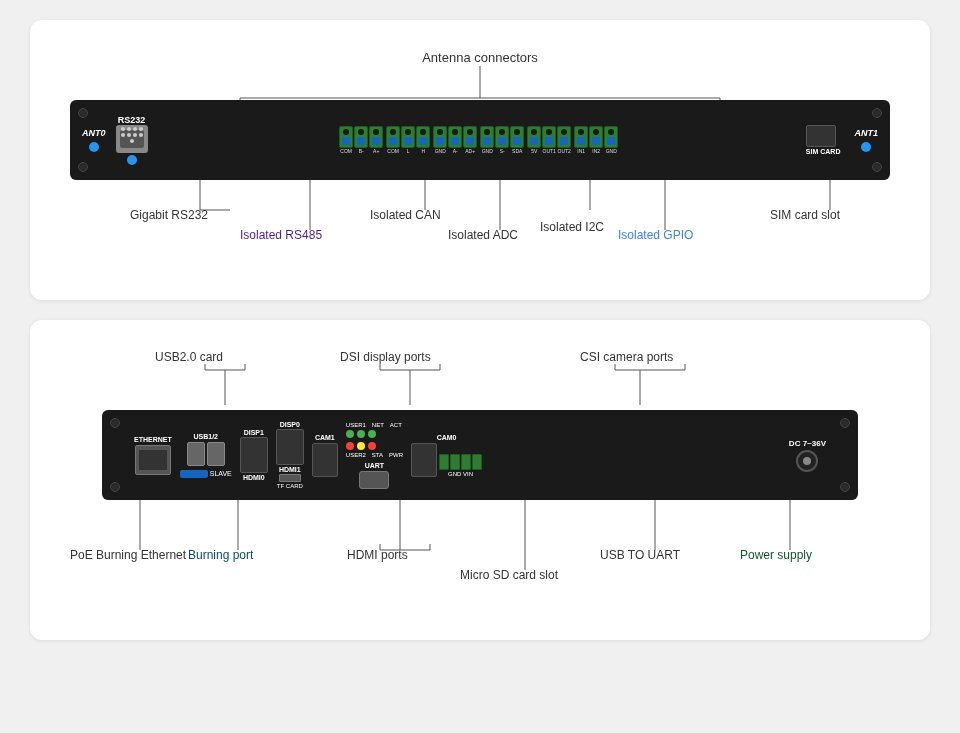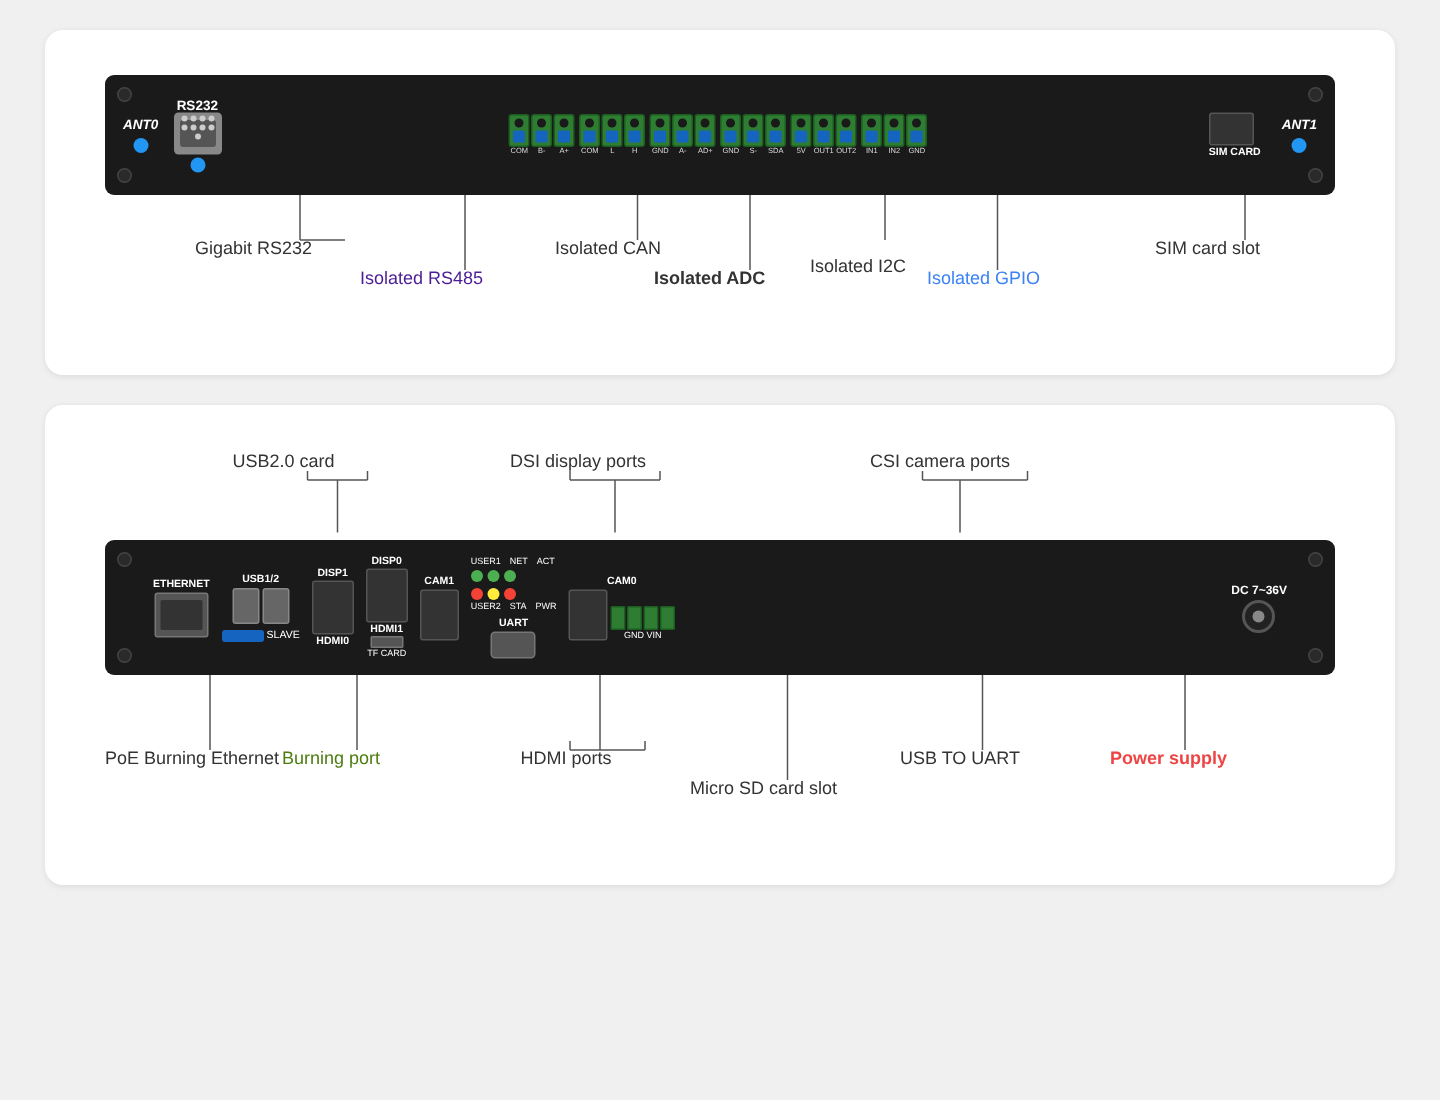--- a/index.html
+++ b/index.html
@@ -33,21 +33,21 @@
       padding: 8px 12px;
       height: 80px;
       margin: 0 auto;
     }
 
     .device-top {
       width: 820px;
     }
 
     .device-bottom {
-      width: 820px;
+      width: 756px;
     }
 
     
     .screw {
       width: 10px; height: 10px;
       background: #2a2a2a;
       border-radius: 50%;
       border: 1.5px solid #444;
       position: absolute;
     }
@@ -282,20 +282,30 @@
       background: #2e7d32;
       border: 1px solid #1b5e20;
       border-radius: 1px;
     }
   </style>
 </head>
 <body>
 
 <div class="diagram-card">
 
+  <div style="position:relative; height:50px; width:820px; margin:0 auto;">
+    <div style="position:absolute; top:0; left:50%; transform:translateX(-50%); font-size:13px; color:#333; white-space:nowrap;">Antenna connectors</div>
+
+    <svg style="position:absolute;top:0;left:0;width:100%;height:100%;pointer-events:none;">
+      <line x1="410" y1="16" x2="410" y2="48" stroke="#555" stroke-width="1"></line>
+      <line x1="170" y1="48" x2="650" y2="48" stroke="#555" stroke-width="1"></line>
+      <line x1="170" y1="48" x2="170" y2="55" stroke="#555" stroke-width="1"></line>
+      <line x1="650" y1="48" x2="650" y2="55" stroke="#555" stroke-width="1"></line>
+    </svg>
+  </div>
 
   <div class="device device-top" style="position:relative;">
 
     <div class="screw" style="top:8px;left:8px;"></div>
     <div class="screw" style="bottom:8px;left:8px;"></div>
     <div class="screw" style="top:8px;right:8px;"></div>
     <div class="screw" style="bottom:8px;right:8px;"></div>
 
     <div class="top-device-inner">
 
@@ -430,21 +440,21 @@
       <line x1="520" y1="0" x2="520" y2="30" stroke="#555" stroke-width="1"></line>
 
       <line x1="595" y1="0" x2="595" y2="50" stroke="#555" stroke-width="1"></line>
 
       <line x1="760" y1="0" x2="760" y2="30" stroke="#555" stroke-width="1"></line>
     </svg>
 
     <div style="position:absolute;top:28px;left:60px;font-size:12px;color:#333;white-space:nowrap;">Gigabit RS232</div>
     <div style="position:absolute;top:48px;left:170px;font-size:12px;color:#4c1d95;white-space:nowrap;">Isolated RS485</div>
     <div style="position:absolute;top:28px;left:300px;font-size:12px;color:#333;white-space:nowrap;">Isolated CAN</div>
-    <div style="position:absolute;top:48px;left:366px;font-size:12px;color:#333;white-space:nowrap;font-weight:bold;">Isolated ADC</div>
+    <div style="position:absolute;top:48px;left:378px;font-size:12px;color:#333;white-space:nowrap;">Isolated ADC</div>
     <div style="position:absolute;top:28px;left:470px;font-size:12px;color:#333;white-space:nowrap;margin-top:12px;">Isolated I2C</div>
     <div style="position:absolute;top:48px;left:548px;font-size:12px;color:#3b82f6;white-space:nowrap;">Isolated GPIO</div>
     <div style="position:absolute;top:28px;left:700px;font-size:12px;color:#333;white-space:nowrap;">SIM card slot</div>
   </div>
 </div>
 
 <div class="diagram-card">
 
   <div style="position:relative; height:60px; width:820px; margin:0 auto;">
     <svg style="position:absolute;top:0;left:0;width:100%;height:100%;pointer-events:none;">
@@ -578,19 +588,19 @@
       <line x1="310" y1="50" x2="310" y2="44" stroke="#555" stroke-width="1"></line>
       <line x1="360" y1="50" x2="360" y2="44" stroke="#555" stroke-width="1"></line>
 
       <line x1="455" y1="0" x2="455" y2="70" stroke="#555" stroke-width="1"></line>
 
       <line x1="585" y1="0" x2="585" y2="50" stroke="#555" stroke-width="1"></line>
 
       <line x1="720" y1="0" x2="720" y2="50" stroke="#555" stroke-width="1"></line>
     </svg>
     <div style="position:absolute;top:48px;left:0px;font-size:12px;color:#333;white-space:nowrap;">PoE Burning Ethernet</div>
-    <div style="position:absolute;top:48px;left:118px;font-size:12px;color:#4d7c0f;white-space:nowrap;">Burning port</div>
+    <div style="position:absolute;top:48px;left:118px;font-size:12px;color:#0c4a6e;white-space:nowrap;">Burning port</div>
     <div style="position:absolute;top:48px;left:277px;font-size:12px;color:#333;white-space:nowrap;">HDMI ports</div>
     <div style="position:absolute;top:68px;left:390px;font-size:12px;color:#333;white-space:nowrap;">Micro SD card slot</div>
     <div style="position:absolute;top:48px;left:530px;font-size:12px;color:#333;white-space:nowrap;">USB TO UART</div>
-    <div style="position:absolute;top:48px;left:670px;font-size:12px;color:#ef4444;white-space:nowrap;font-weight:bold;">Power supply</div>
+    <div style="position:absolute;top:48px;left:670px;font-size:12px;color:#14532d;white-space:nowrap;">Power supply</div>
   </div>
 </div>
 
 </body></html>

